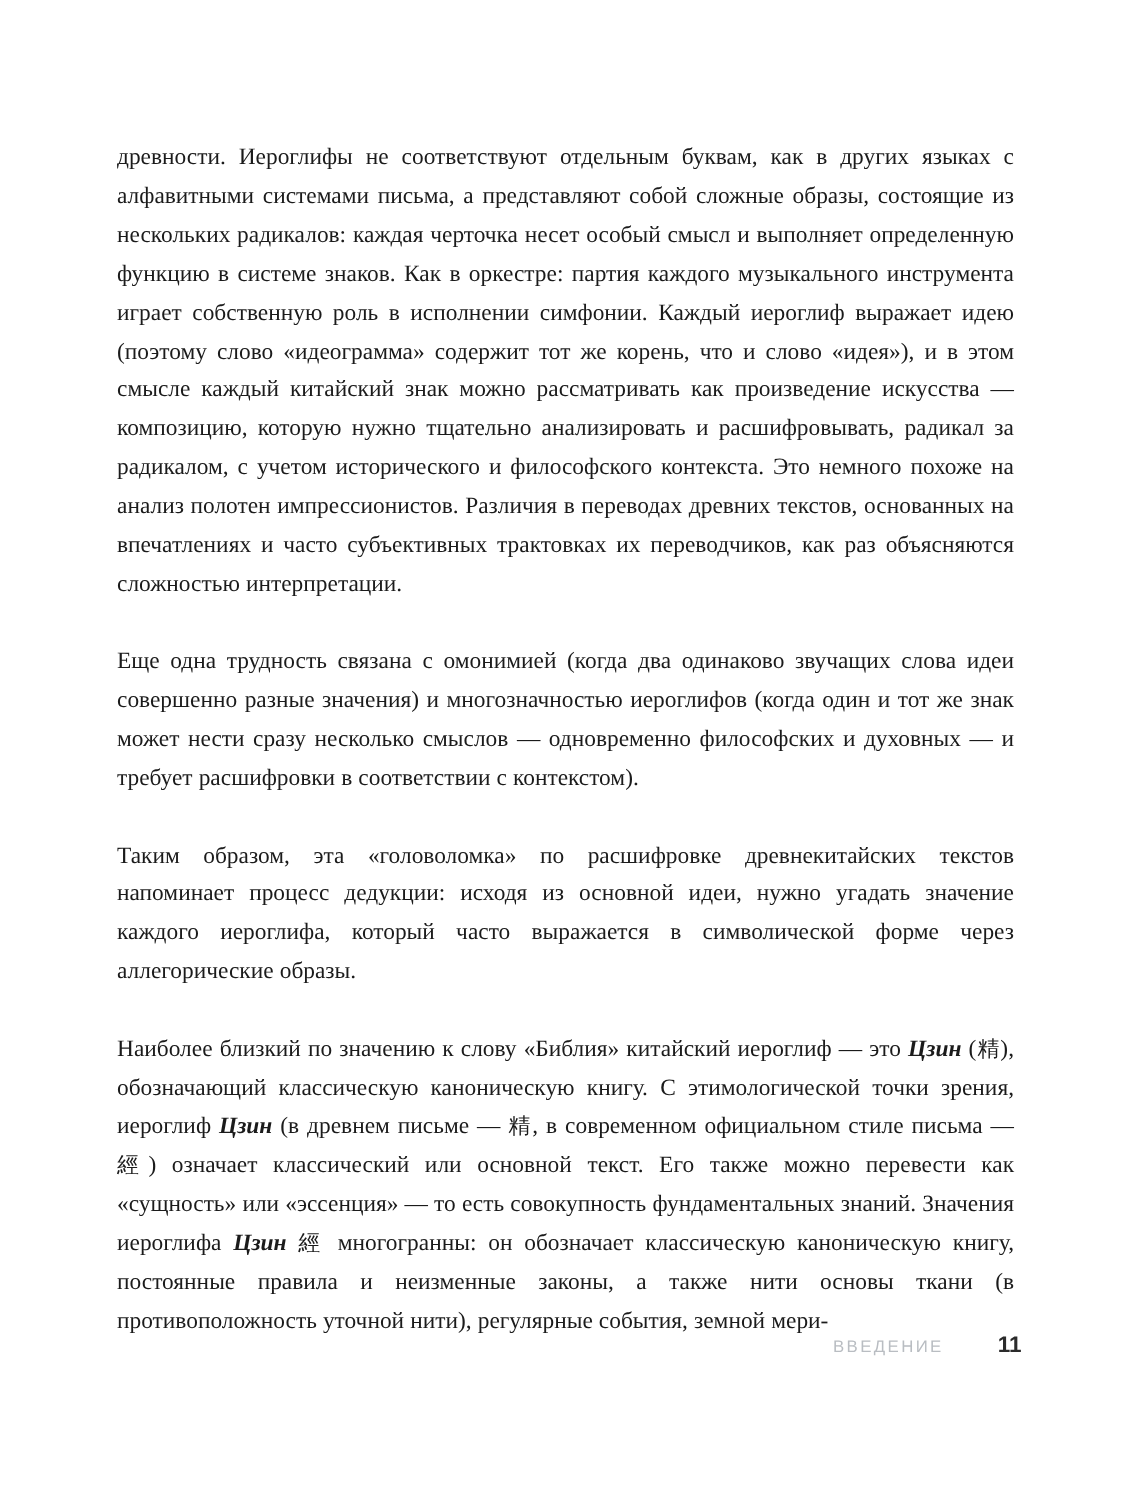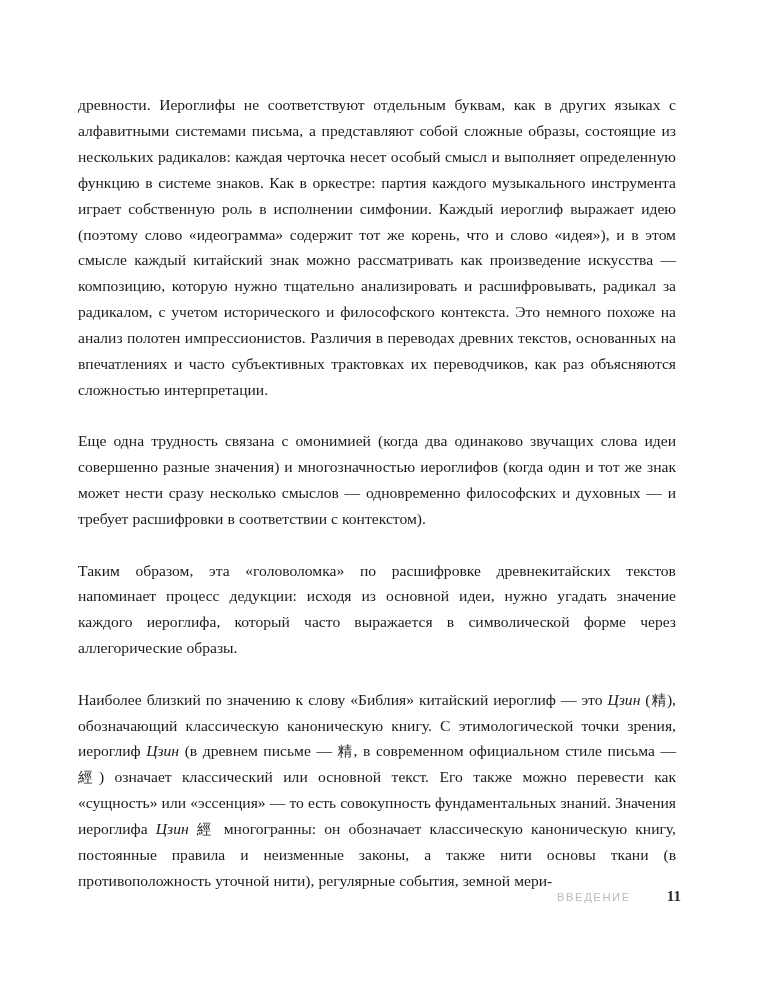--- a/index.html
+++ b/index.html
@@ -37,20 +37,21 @@
     -webkit-hyphens: manual;
     word-spacing: 0.01em;
   }
 
   .body-paragraph:last-of-type {
     margin-bottom: 0;
   }
 
   .term-italic {
     font-style: italic;
+    font-weight: bold;
   }
 
   .han {
     font-family: "DejaVu Sans", "Liberation Sans", sans-serif;
     font-style: normal;
     font-size: 14.6px;
     letter-spacing: 0;
   }
 
   .page-footer {
@@ -67,21 +68,21 @@
   .footer-section {
     font-family: "Liberation Sans", "DejaVu Sans", sans-serif;
     font-size: 11.2px;
     letter-spacing: 1.6px;
     color: #b9bdc2;
     text-transform: uppercase;
     white-space: nowrap;
   }
 
   .footer-pagenum {
-    font-family: Liberation Serif, serif;
+    font-family: Liberation Sans, sans-serif;
     font-size: 15px;
     font-weight: bold;
     color: #2b2b2b;
     margin-left: 36px;
     white-space: nowrap;
   }
 </style>
 </head>
 <body>
 

